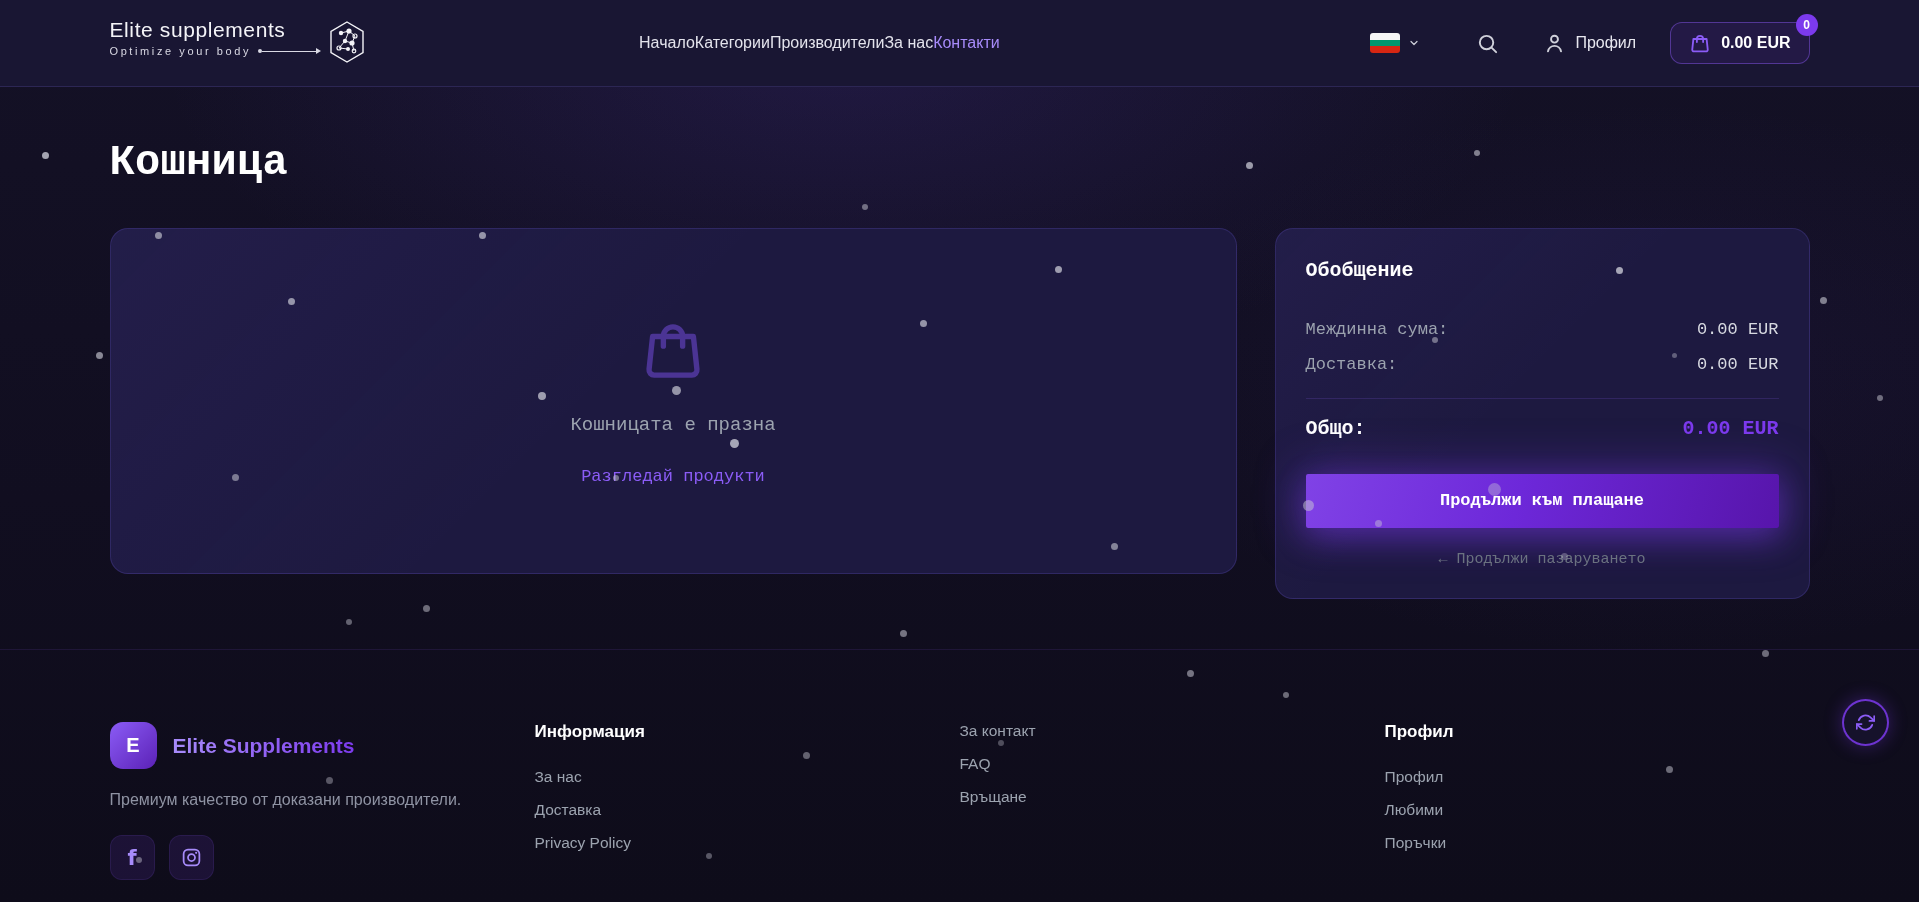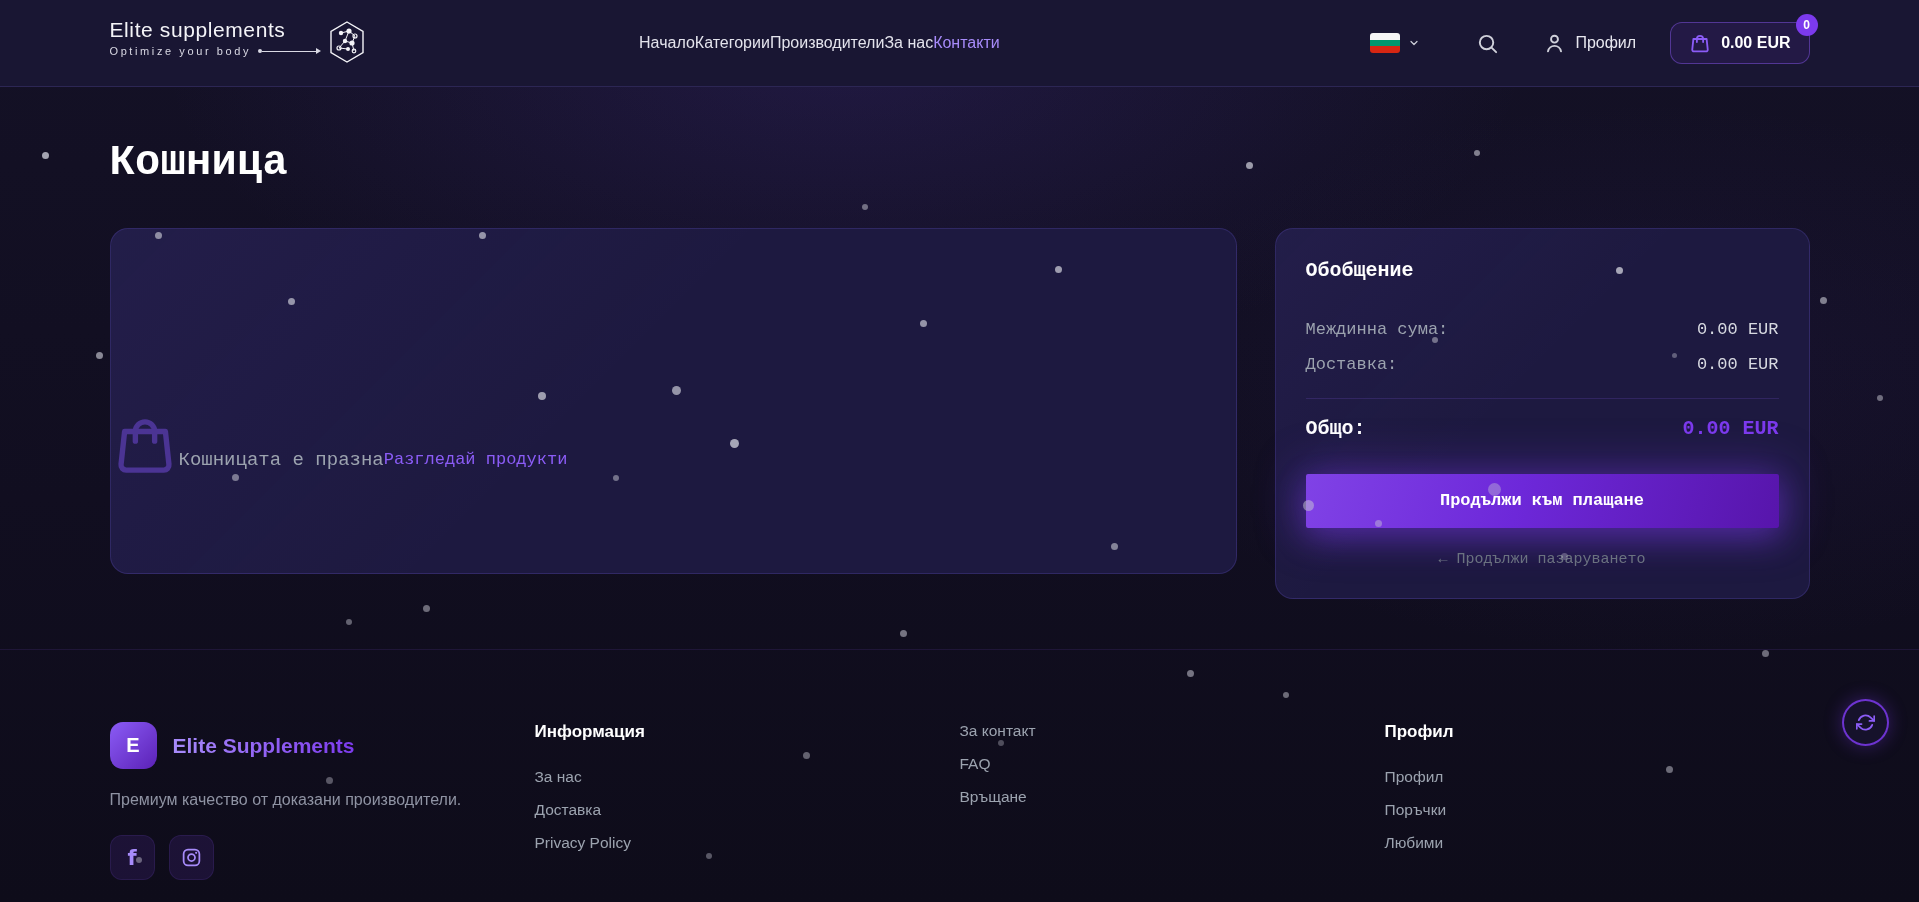--- a/index.html
+++ b/index.html
@@ -60,21 +60,21 @@
   
   .main { padding-top:52px; position:relative; z-index:2;font-family:Liberation Mono, monospace; }
   .page-title { font-size:42px; font-weight:800; color:#ffffff; letter-spacing:0.3px; margin-bottom:41px; }
   .content-row { display:flex; gap:38px; align-items:flex-start; }
 
   .panel {
     background:linear-gradient(135deg, rgba(124,95,225,0.06), rgba(124,95,225,0.0) 45%), #1d1940;
     border:1px solid rgba(96,78,190,0.28);
     border-radius:18px;
   }
-  .cart-panel { flex:1; height:346px; display:flex; align-items:center; padding-top:86px; }
+  .cart-panel { flex:1; height:346px; display:flex; flex-direction:column; align-items:center; padding-top:86px; }
   .empty-bag { color:#4b3494; }
   .empty-msg { margin-top:31px; font-size:19px; color:#9ca3af; }
   .browse-link { margin-top:31px; font-size:17px; color:#8b5cf6; text-decoration:none; cursor:pointer; }
 
   .summary-panel { width:535px; height:371px; padding:30px; display:flex; flex-direction:column; }
   .summary-title { font-size:20px; font-weight:700; color:#ffffff; }
   .summary-rows { margin-top:38px; }
   .srow { display:flex; justify-content:space-between; margin-bottom:16px; font-size:17px; }
   .srow .lbl { color:#9ca3af; }
   .srow .val { color:#d7d9e0; }
@@ -337,22 +337,22 @@
 
     <div class="fcol">
       <a>За контакт</a>
       <a>FAQ</a>
       <a>Връщане</a>
     </div>
 
     <div class="fcol">
       <div class="fcol-title">Профил</div>
       <a>Профил</a>
+      <a>Любими</a>
       <a>Поръчки</a>
-      <a>Любими</a>
     </div>
   </div>
 </footer>
 
 <button class="float-btn">
   <svg width="19" height="19" viewBox="0 0 24 24" fill="none" stroke="#8b5cf6" stroke-width="2.2" stroke-linecap="round" stroke-linejoin="round">
     <polyline points="23 4 23 10 17 10"></polyline>
     <polyline points="1 20 1 14 7 14"></polyline>
     <path d="M3.51 9a9 9 0 0 1 14.85-3.36L23 10M1 14l4.64 4.36A9 9 0 0 0 20.49 15"></path>
   </svg>

